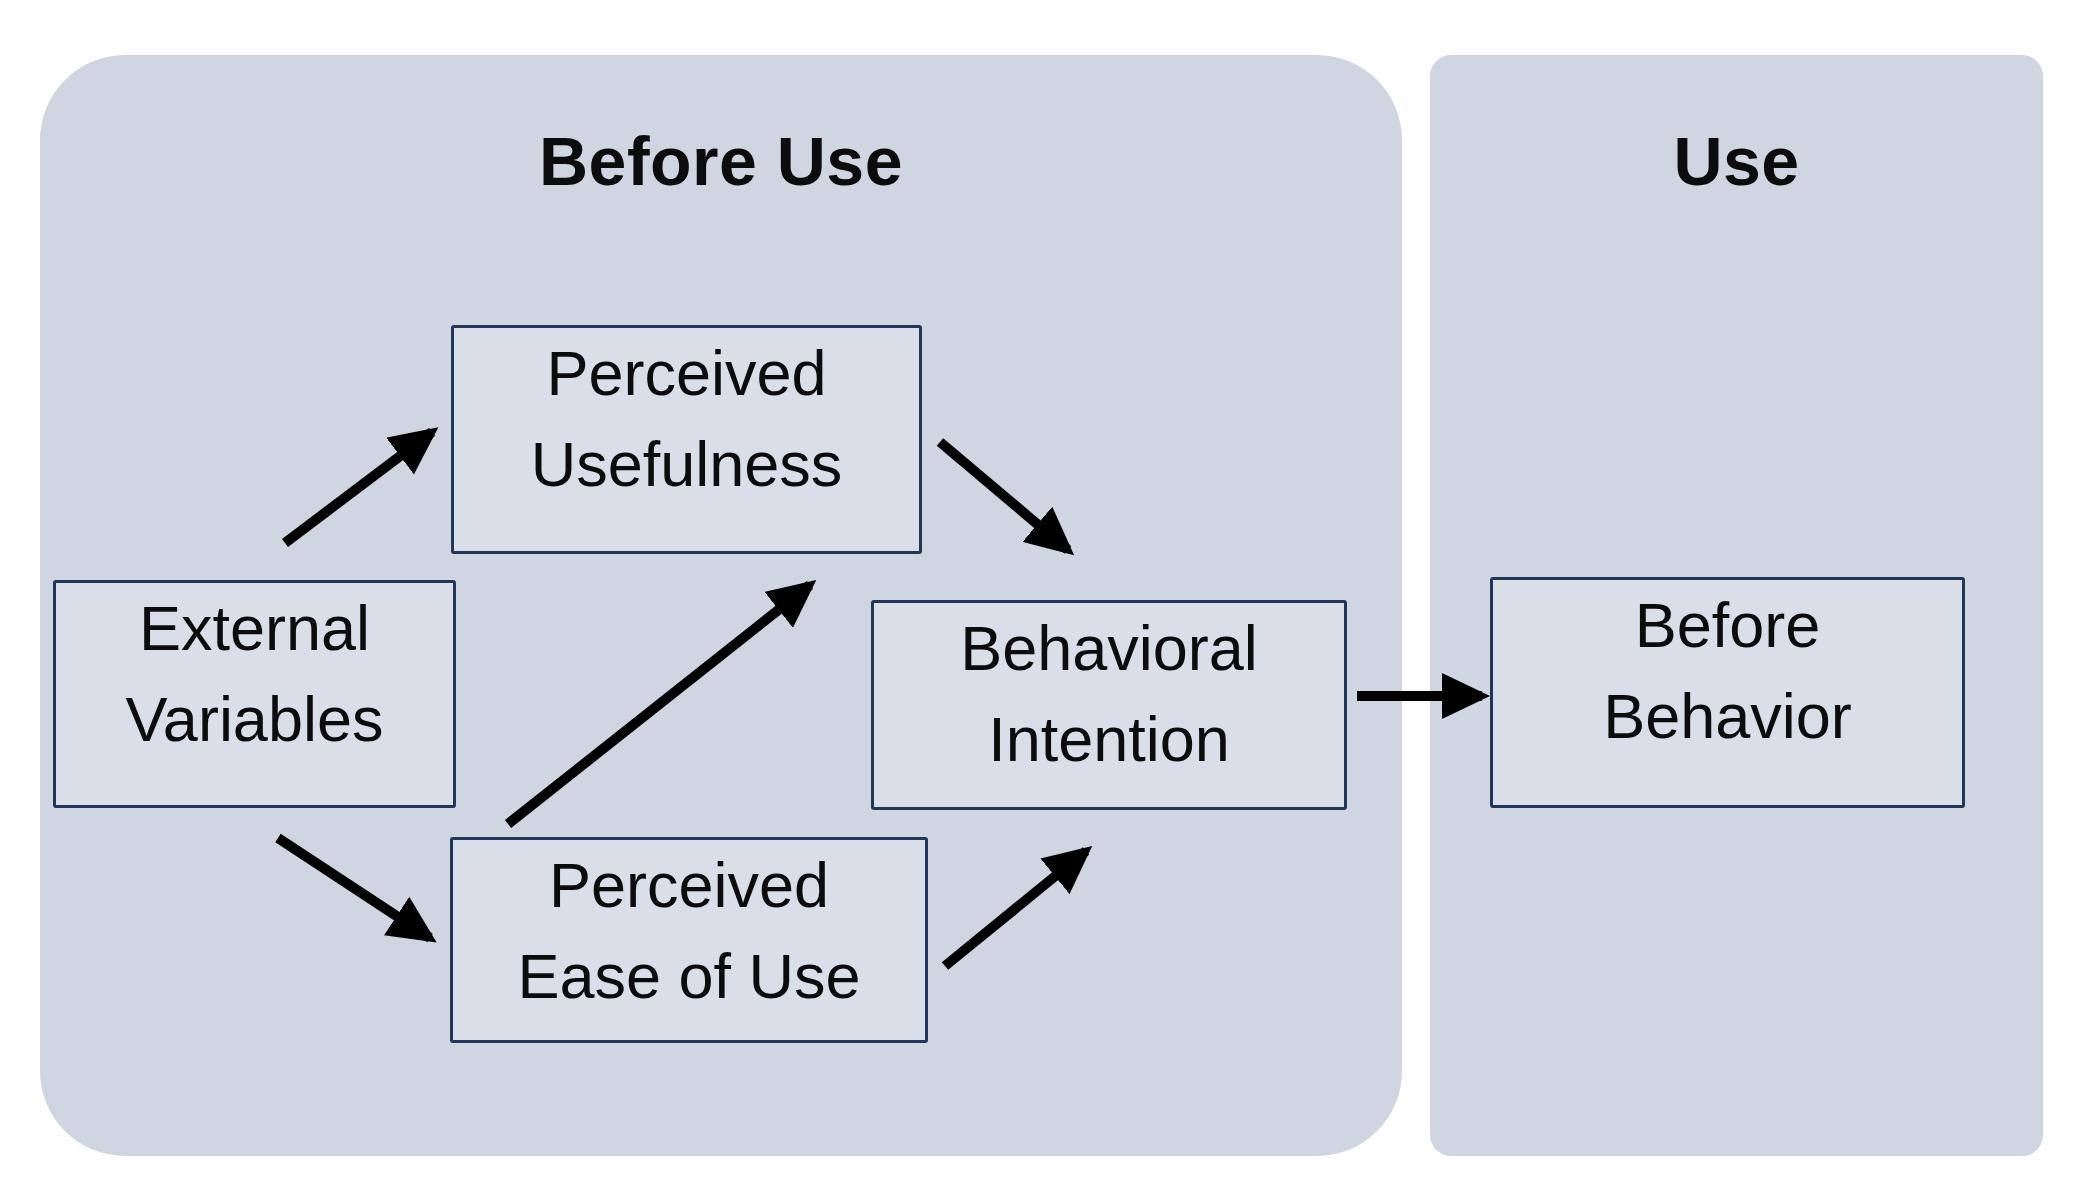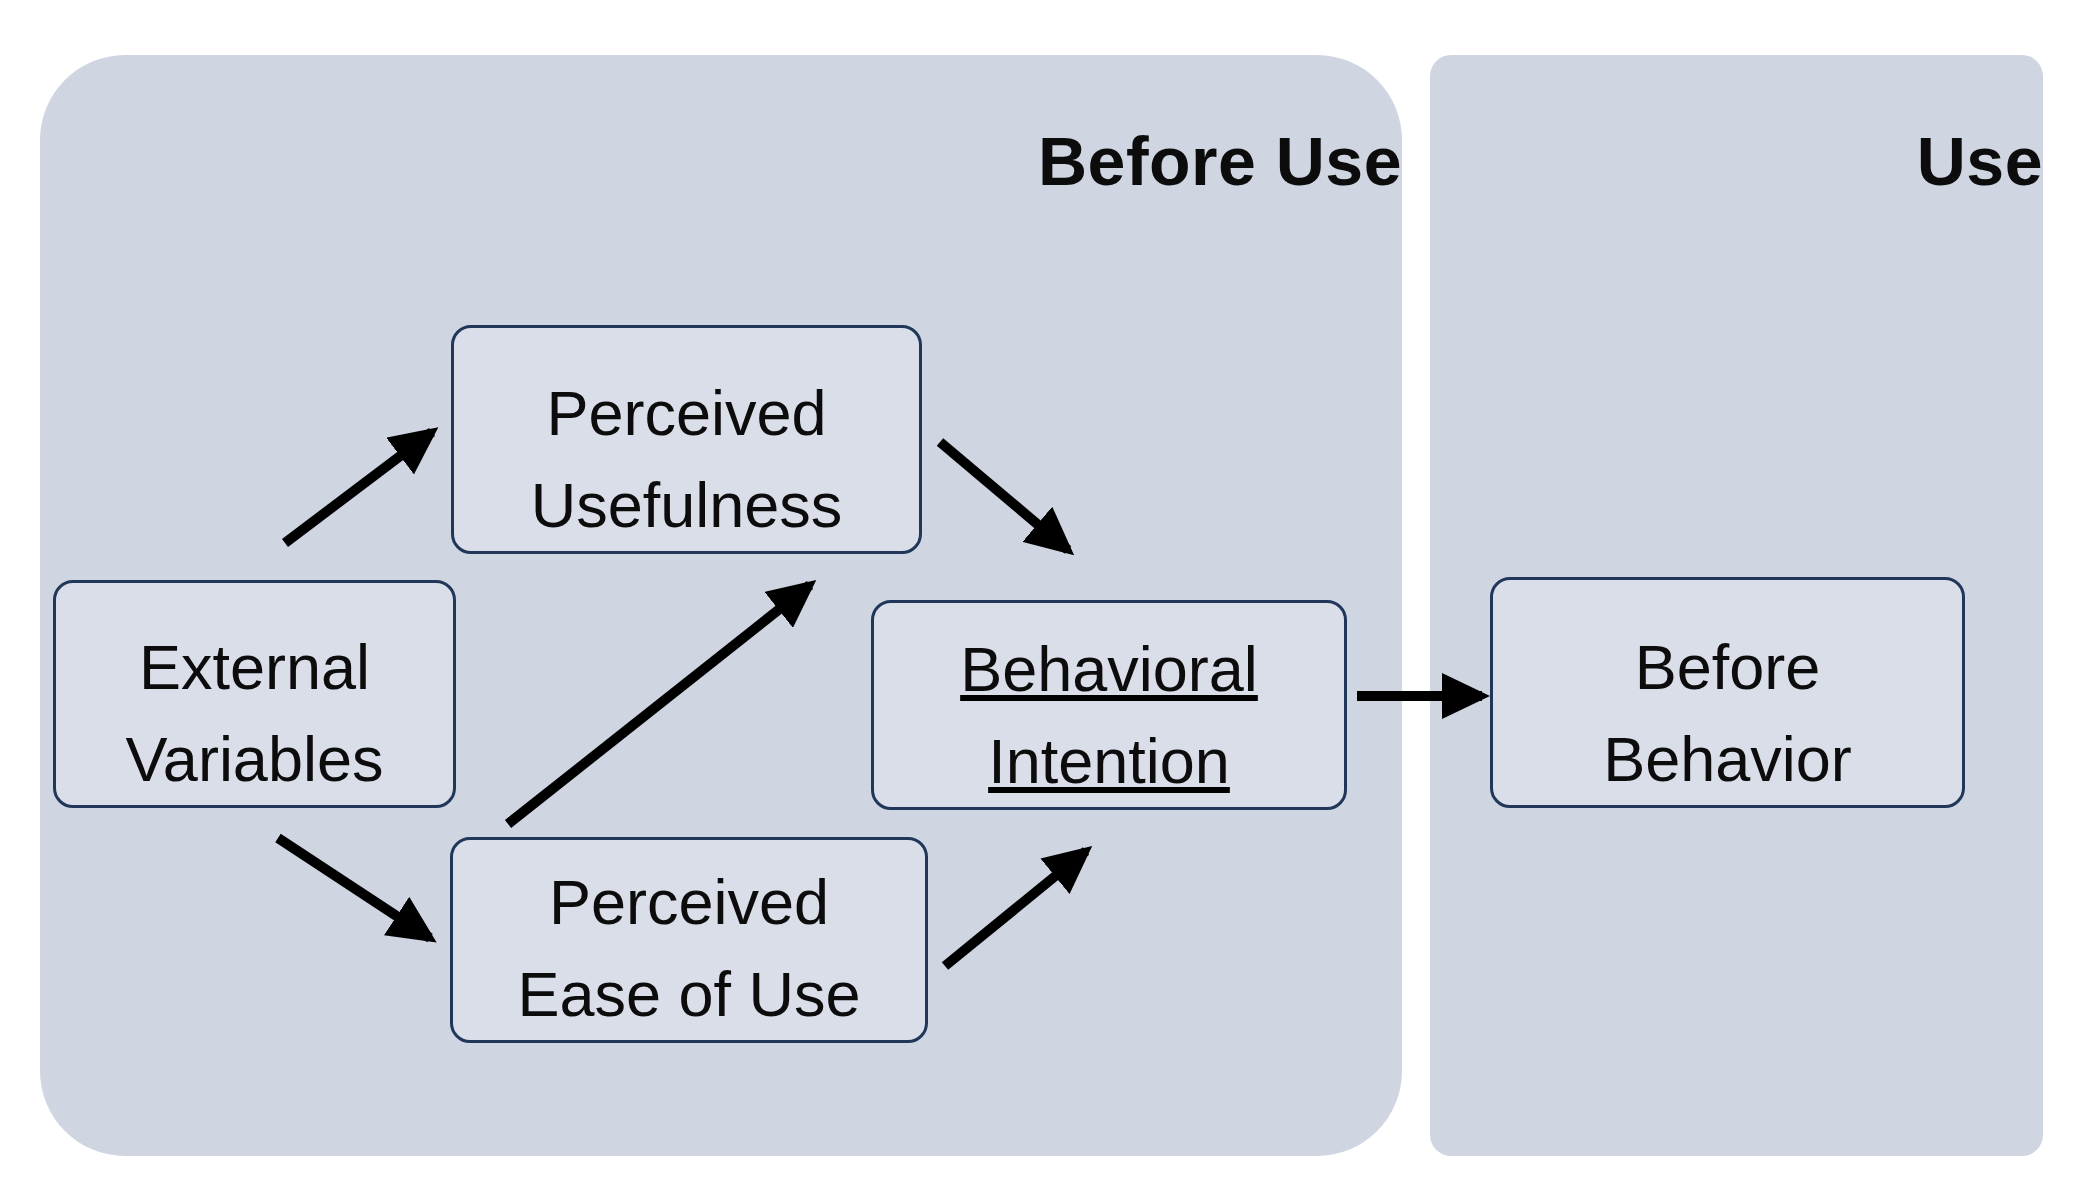--- a/index.html
+++ b/index.html
@@ -21,47 +21,47 @@
   .panel{
     position:absolute;
     background:var(--panel-fill);
     border-radius:85px;
   }
   .panel-before-use{left:40px;top:55px;width:1362px;height:1101px;}
   .panel-use{left:1430px;top:55px;width:613px;height:1101px;border-radius:21px;}
   .panel-title{
     position:absolute;
     top:72px;left:0;right:0;
-    text-align:right;
+    text-align:center;
     font-size:68px;
     font-weight:700;
     line-height:1;
     color:var(--text);
     letter-spacing:0.5px;
   }
   .node{
     position:absolute;
     background:var(--node-fill);
     border:3px solid var(--node-border);
-    border-radius:20px;
+    border-radius:3px;
     display:flex;
-    align-items:flex-end;
+    align-items:flex-start;
     justify-content:center;
     box-sizing:border-box;
   }
   .node-label{
     font-size:63px;
     line-height:1.45;
     color:var(--text);
     text-align:center;
     white-space:pre-line;
   }
   .node-external-variables{left:53px;top:580px;width:403px;height:228px;}
   .node-perceived-usefulness{left:451px;top:325px;width:471px;height:229px;}
-  .node-behavioral-intention{left:871px;top:600px;width:476px;height:210px;text-decoration:underline;}
+  .node-behavioral-intention{left:871px;top:600px;width:476px;height:210px;}
   .node-perceived-ease-of-use{left:450px;top:837px;width:478px;height:206px;}
   .node-usage-behavior{left:1490px;top:577px;width:475px;height:231px;}
   #arrow-layer{
     position:absolute;
     left:0;top:0;
     width:2073px;height:1192px;
     pointer-events:none;
   }
 </style>
 </head>

